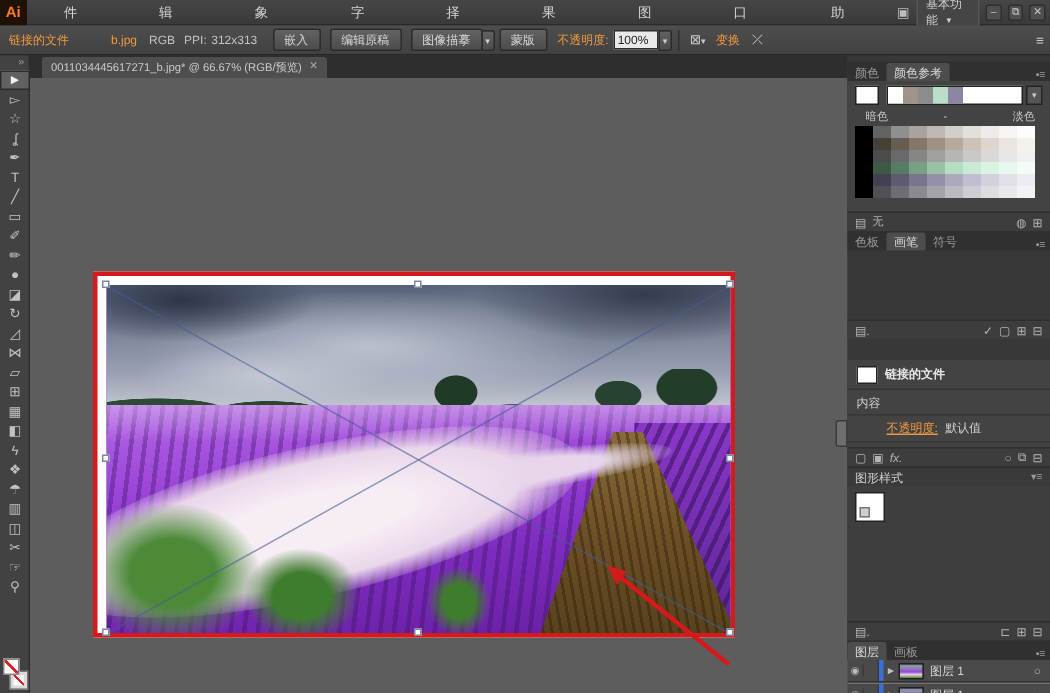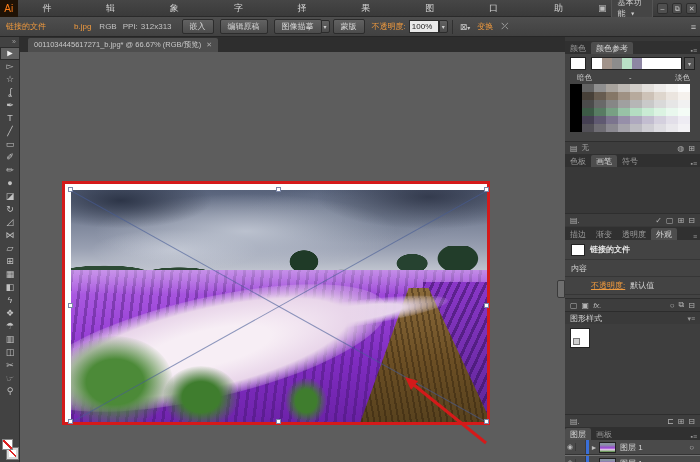--- a/index.html
+++ b/index.html
@@ -4,21 +4,21 @@
 <style>
   * { margin:0; padding:0; box-sizing:border-box; }
   html,body { width:700px; height:462px; overflow:hidden; background:#2b2b2b;
     font-family:"Liberation Sans","DejaVu Sans",sans-serif; }
   #app { position:relative; width:700px; height:462px; background:#3c3c3c; }
 
   
   #menubar { position:absolute; left:0; top:0; width:700px; height:17px;
     background:linear-gradient(#464646,#3a3a3a); border-bottom:1px solid #2a2a2a;
     display:flex; align-items:center; }
-  #ai-logo { width:22px; height:17px; background:#1f1205; color:#ff7f18; font-weight:normal;
+  #ai-logo { width:22px; height:17px; background:#1f1205; color:#ff7f18; font-weight:bold;
     font-size:10px; display:flex; align-items:center; justify-content:center; }
   .menu-item { color:#d4d4d4; font-size:9px; padding:0 25px; line-height:17px; cursor:default; }
   #arrange-icon { color:#bdbdbd; font-size:9px; padding:0 5px; }
   #menubar-right { margin-left:auto; display:flex; align-items:center; gap:4px; padding-right:3px; }
   #workspace-switcher { color:#cfcfcf; font-size:8px; padding:1px 5px; border:1px solid #555;
     border-radius:2px; background:#454545;font-family:Liberation Mono, monospace; }
   .winbtn { width:14px; height:11px; background:#4f4f4f; border:1px solid #2e2e2e; color:#c9c9c9;
     font-size:7px; line-height:9px; text-align:center; border-radius:2px; }
 
   
@@ -420,27 +420,20 @@
       <span class="pmenu">▪≡</span>
     </div>
     <div class="pfoot" style="top:176px">
       <span class="ic">▤.</span>
       <span class="sp ic">✓</span>
       <span class="ic">▢</span>
       <span class="ic">⊞</span>
       <span class="ic">⊟</span>
     </div>
 
-    <div class="ptabs" style="top:190px">
-      <span class="ptab">描边</span>
-      <span class="ptab">渐变</span>
-      <span class="ptab">透明度</span>
-      <span class="ptab active">外观</span>
-      <span class="pmenu">≡</span>
-    </div>
     <div class="pbody" style="top:203px; height:58px">
       <div class="ap-row" style="top:0; height:20px">
         <div id="ap-thumb"></div>
         <span class="ap-bold">链接的文件</span>
       </div>
       <div class="ap-row" style="top:20px; height:17px; ">
         <span>内容</span>
       </div>
       <div class="ap-row" style="top:37px; height:18px; padding-left:26px">
         <span class="ap-orange">不透明度:</span>

